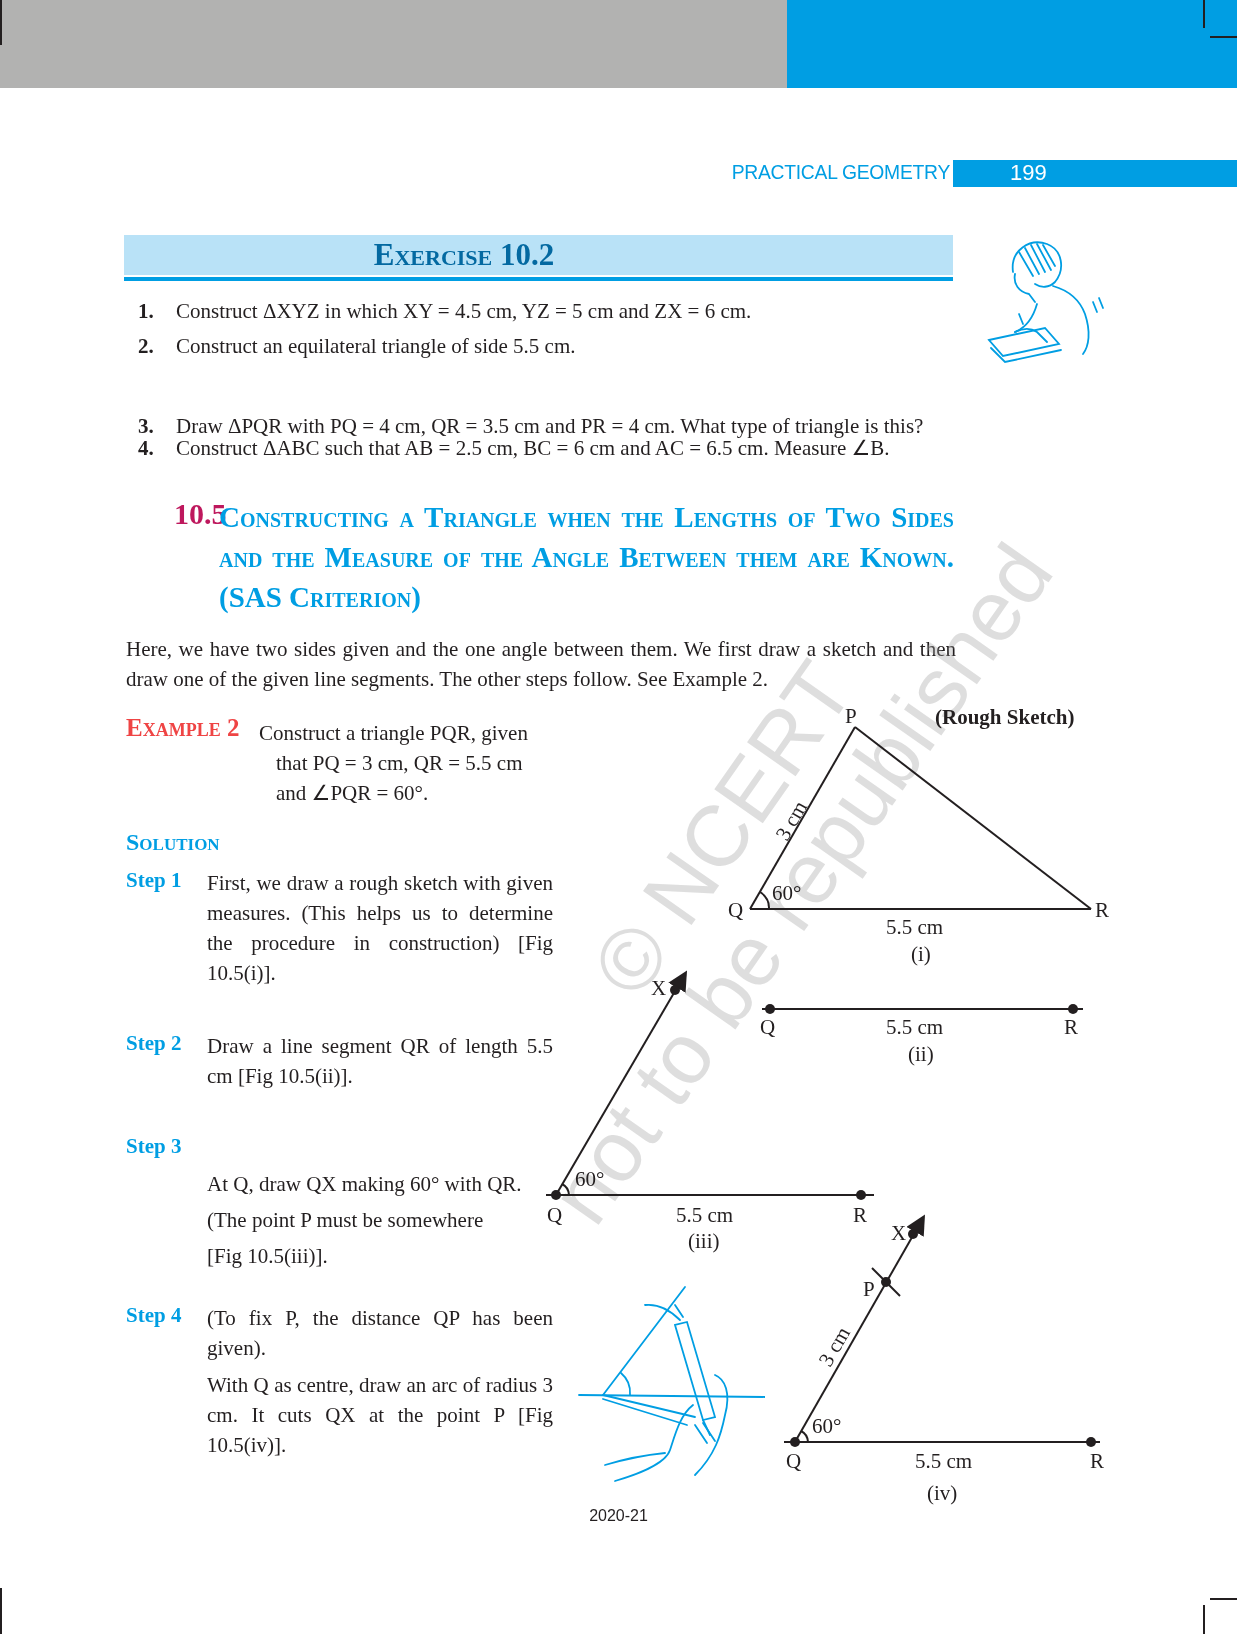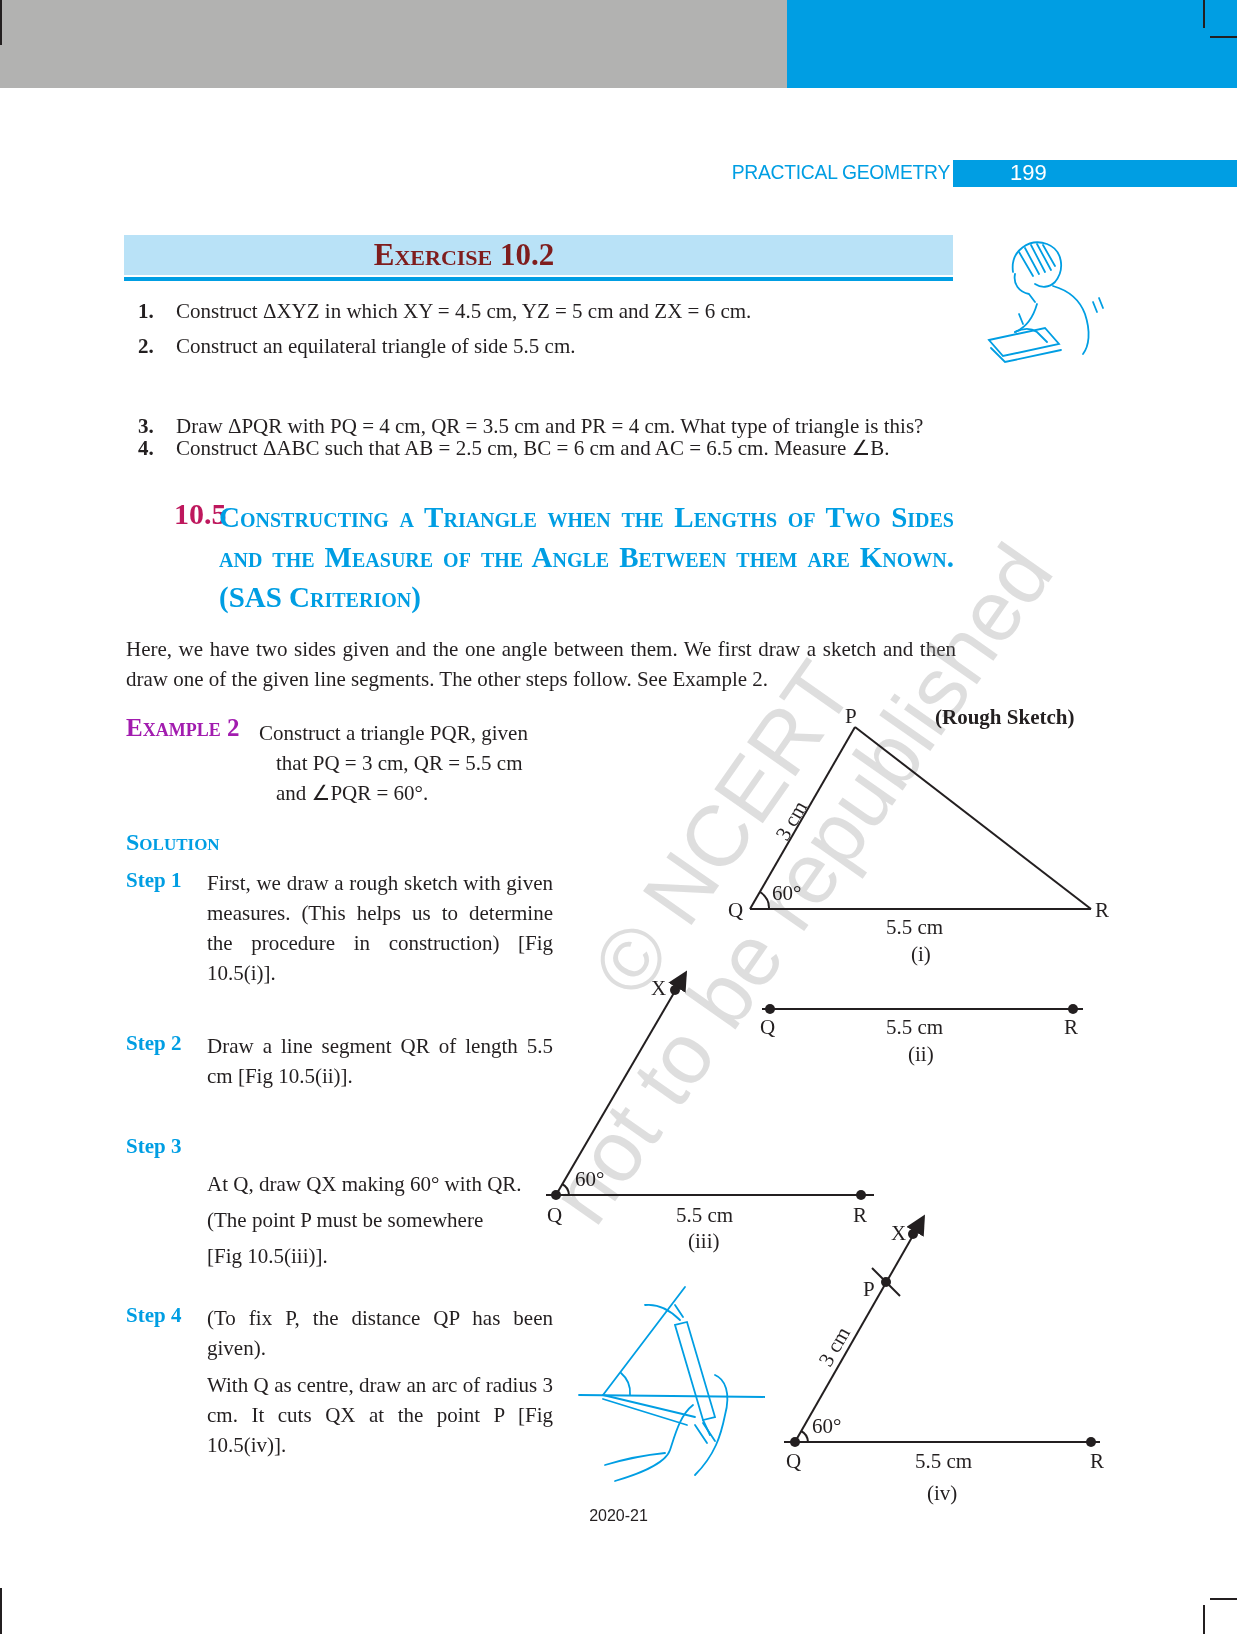--- a/index.html
+++ b/index.html
@@ -8,29 +8,29 @@
   .abs { position:absolute; }
   .topbar-gray { left:0; top:0; width:787px; height:88px; background:#b2b2b1; }
   .topbar-blue { left:787px; top:0; width:450px; height:88px; background:#009ee3; }
   .crop { background:#231f20; }
   .running-head { left:600px; top:160px; width:350px; text-align:right;
      font-family:"Liberation Sans", sans-serif; font-size:21px; color:#009ee3; letter-spacing:-0.3px; transform:scaleX(0.92); transform-origin:right; }
   .page-num-box { left:953px; top:160px; width:284px; height:27px; background:#009ee3; }
   .page-num { left:1010px; top:160px; font-family:Liberation Sans, sans-serif; font-size:22px; color:#fff; }
   .ex-band { left:124px; top:235px; width:829px; height:40px; background:#b9e2f7; }
   .ex-line { left:124px; top:277px; width:829px; height:4px; background:#009ee3; }
-  .ex-title { left:124px; top:237px; width:680px; text-align:center; font-weight:bold; font-size:31px; color:#7f1d1d; }
+  .ex-title { left:124px; top:237px; width:680px; text-align:center; font-weight:bold; font-size:31px; color:#0369a1; }
   .sc { font-variant:small-caps; }
   .q-row { left:138px; font-size:21px; line-height:30px; width:820px; }
   .q-num { display:inline-block; width:38px; font-weight:bold; }
   .q-text { display:inline-block; vertical-align:top; width:780px; }
   .sec-num { left:126px; top:497px; font-weight:bold; font-size:30px; color:#be185d;margin-left:48px; }
   .sec-title { left:219px; top:497px; width:735px; font-weight:bold; font-size:29px; line-height:40px; color:#009ee3; font-variant:small-caps; text-align:justify; }
   .para { left:126px; top:634px; width:830px; font-size:21px; line-height:30px; text-align:justify; }
-  .ex-label { left:126px; top:714px; font-weight:bold; font-size:25px; color:#a21caf; font-variant:small-caps; }
+  .ex-label { left:126px; top:714px; font-weight:bold; font-size:25px; color:#ef4444; font-variant:small-caps; }
   .ex-body { font-size:21px; line-height:30px; }
   .sol-label { left:126px; top:829px; font-weight:bold; font-size:24px; color:#009ee3; font-variant:small-caps; }
   .step-label { left:126px; font-weight:bold; font-size:21px; color:#009ee3; }
   .step-text { left:207px; width:346px; font-size:21px; line-height:30px; text-align:justify; }
   .fig-text { font-size:21px; font-family:"Liberation Serif", serif; fill:#231f20; }
   .footer { left:0; width:1237px; top:1507px; text-align:center; font-family:"Liberation Sans", sans-serif; font-size:16px; }
   .watermark { left:360px; top:760px; font-family:"Liberation Sans", sans-serif; font-size:86px; color:rgba(160,160,160,0.35);
                transform:rotate(-55deg); transform-origin:center; white-space:nowrap; line-height:96px; text-align:center; pointer-events:none; }
 </style>
 </head>

